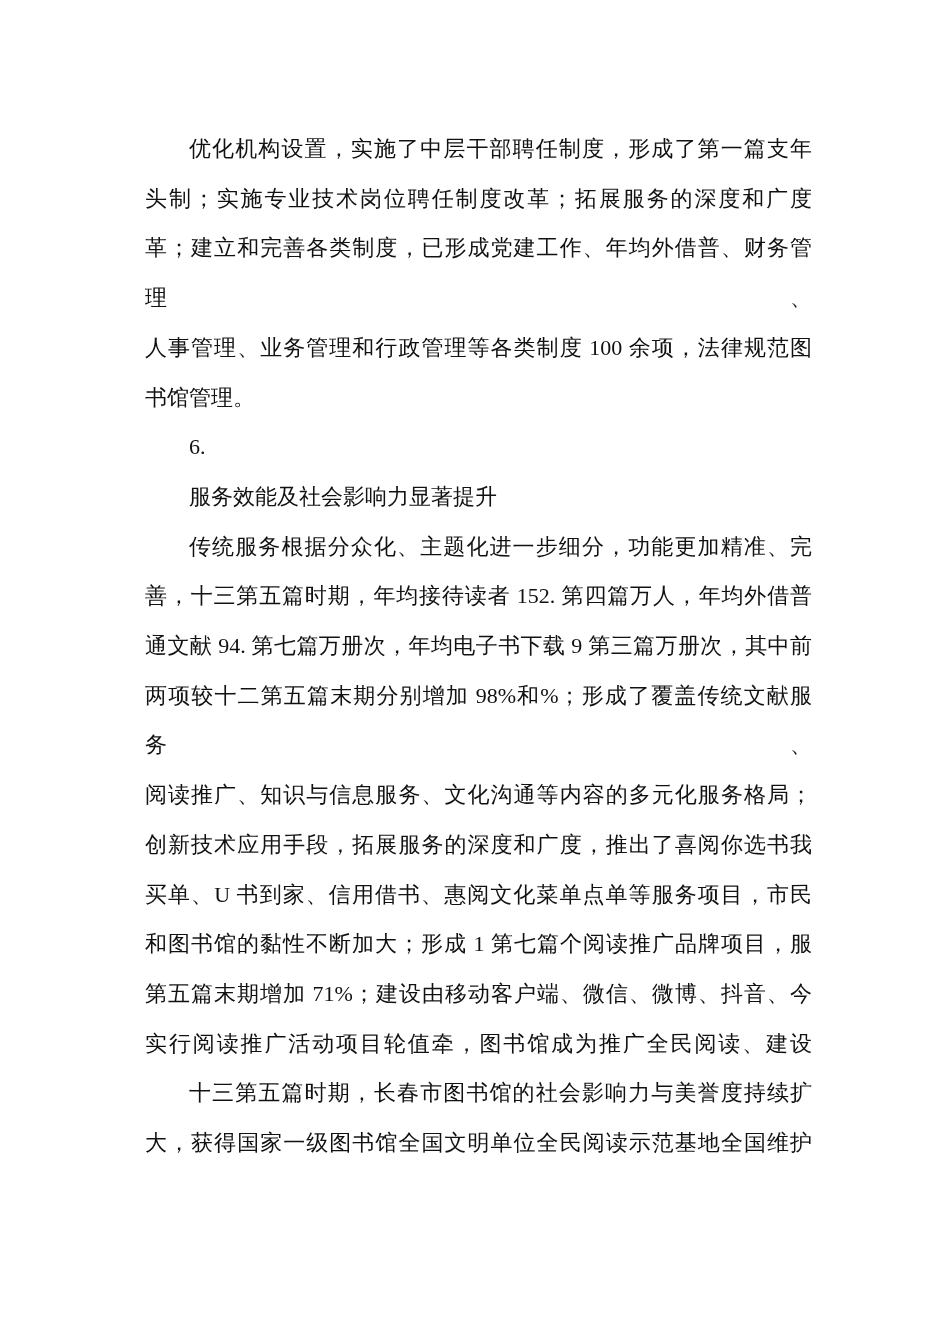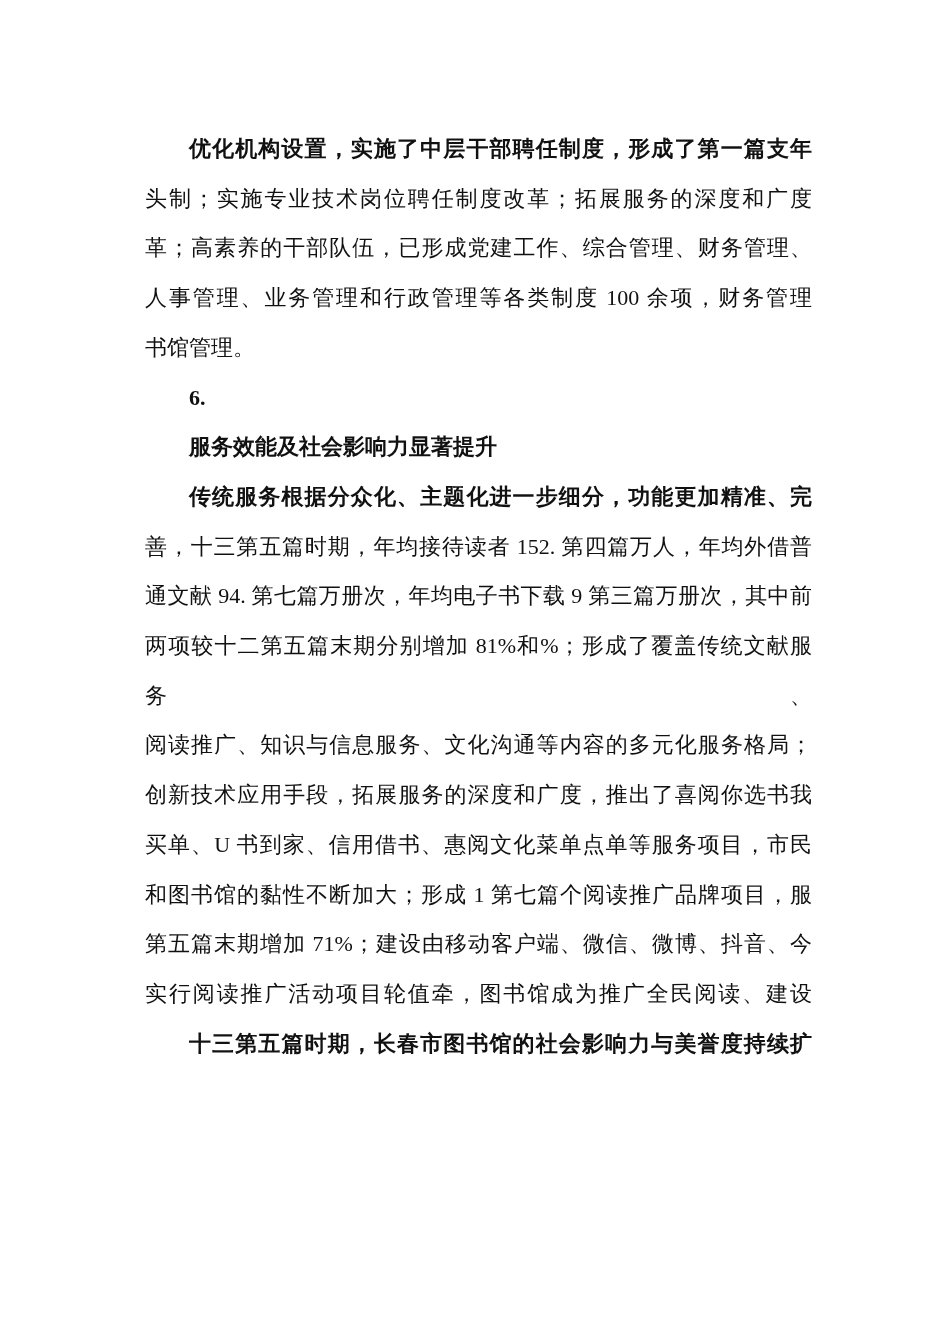--- a/index.html
+++ b/index.html
@@ -26,50 +26,51 @@
     width: 667px;
     font-size: 22px;
     line-height: 49.7px;
     color: #111111;
   }
   .paragraph { margin: 0; padding: 0; }
   .line {
     text-align: justify;
     text-align-last: justify;
   }
-  .line.first { text-indent: 2em; font-weight: bold; }
+  .line.first { text-indent: 2em; }
   .line.last { text-align-last: left; }
 </style>
 </head>
 <body style="background: rgb(255, 255, 255);">
 
 <div class="page">
   <div class="text-block" id="text-block" style="color: rgb(17, 17, 17);">
       <div class="paragraph">
         <div class="line first">优化机构设置，实施了中层干部聘任制度，形成了第一篇支年</div>
         <div class="line">头制；实施专业技术岗位聘任制度改革；拓展服务的深度和广度</div>
-        <div class="line">革；高素养的干部队伍，已形成党建工作、综合管理、财务管理、</div>
-        <div class="line">人事管理、业务管理和行政管理等各类制度 100 余项，财务管理</div>
+        <div class="line">革；建立和完善各类制度，已形成党建工作、年均外借普、财务管理、</div>
+        <div class="line">人事管理、业务管理和行政管理等各类制度 100 余项，法律规范图</div>
         <div class="line last">书馆管理。</div>
       </div>
       <div class="paragraph">
         <div class="line first last">6.</div>
       </div>
       <div class="paragraph">
         <div class="line first last">服务效能及社会影响力显著提升</div>
       </div>
       <div class="paragraph">
         <div class="line first">传统服务根据分众化、主题化进一步细分，功能更加精准、完</div>
         <div class="line">善，十三第五篇时期，年均接待读者 152. 第四篇万人，年均外借普</div>
         <div class="line">通文献 94. 第七篇万册次，年均电子书下载 9 第三篇万册次，其中前</div>
-        <div class="line">两项较十二第五篇末期分别增加 81%和%；形成了覆盖传统文献服务、</div>
+        <div class="line">两项较十二第五篇末期分别增加 98%和%；形成了覆盖传统文献服务、</div>
         <div class="line">阅读推广、知识与信息服务、文化沟通等内容的多元化服务格局；</div>
         <div class="line">创新技术应用手段，拓展服务的深度和广度，推出了喜阅你选书我</div>
         <div class="line">买单、U 书到家、信用借书、惠阅文化菜单点单等服务项目，市民</div>
         <div class="line">和图书馆的黏性不断加大；形成 1 第七篇个阅读推广品牌项目，服</div>
         <div class="line">第五篇末期增加 71%；建设由移动客户端、微信、微博、抖音、今</div>
         <div class="line">实行阅读推广活动项目轮值牵，图书馆成为推广全民阅读、建设</div>
       </div>
       <div class="paragraph">
         <div class="line first">十三第五篇时期，长春市图书馆的社会影响力与美誉度持续扩</div>
+        <div class="line">大，获得国家一级图书馆全国文明单位全民阅读示范基地全国维护</div>
       </div>
     </div>
 </div>
 
 </body></html>

